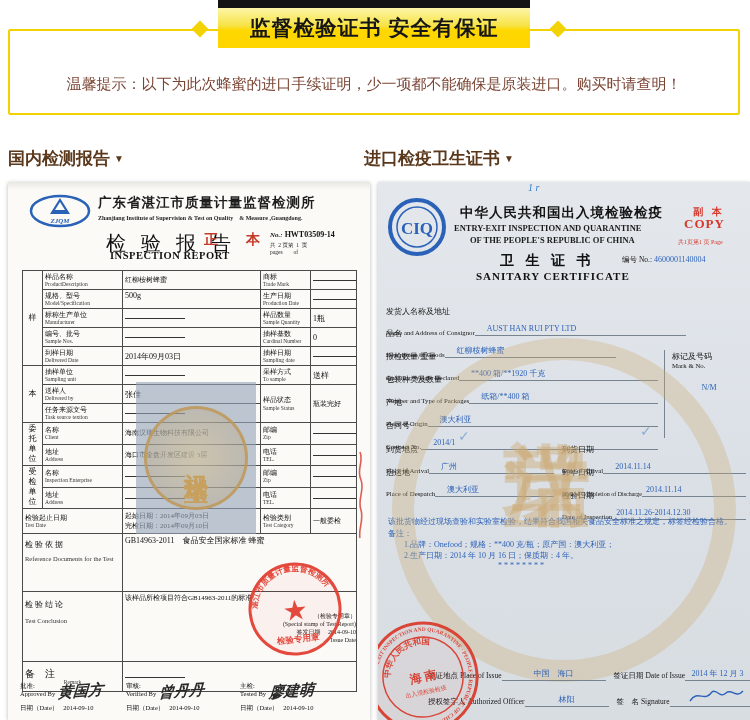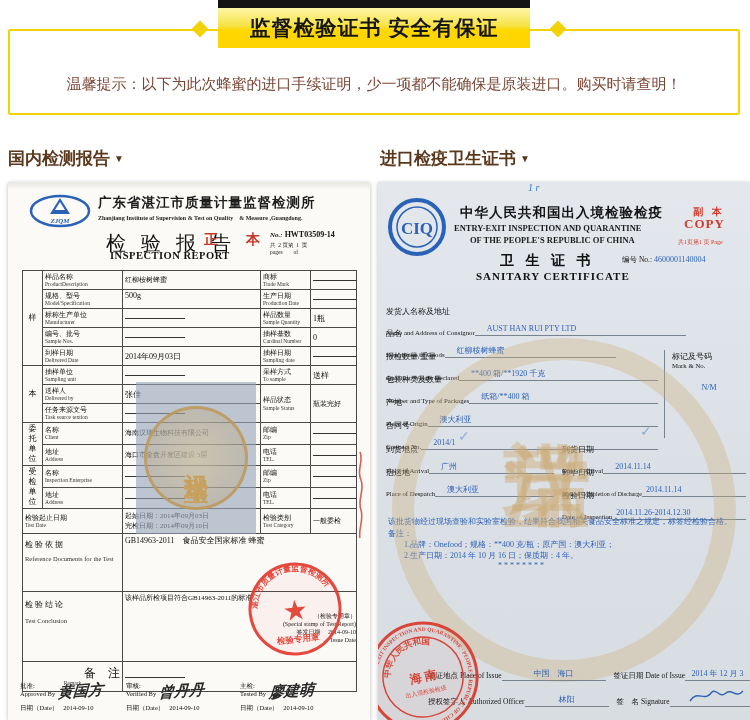--- a/index.html
+++ b/index.html
@@ -15,21 +15,21 @@
   .banner .bar { height:8px; background:#141414; }
   .banner .gold { height:40px; background:linear-gradient(180deg,#fdf6a8 0%,#f7e244 45%,#ffd800 55%,#ffd400 100%);
                   text-align:center; font-size:21px; font-weight:bold; color:#161616;
                   line-height:40px; letter-spacing:1px; }
   .diamond { position:absolute; top:23px; width:12px; height:12px; background:#f2d200;
              transform:rotate(45deg); z-index:4; }
   .d-left { left:194px; } .d-right { left:552px; }
 
   
   .sectitle { position:absolute; top:147px; font-size:17px; font-weight:bold; color:#5a381c; }
-  .sec-l { left:8px; } .sec-r { left:380px; }
+  .sec-l { left:8px; } .sec-r { left:364px; }
   .tri { font-size:10px; margin-left:4px; vertical-align:2px; }
 
   
   .doc { position:absolute; top:182px; height:538px; overflow:hidden;
          box-shadow:0 1px 4px rgba(0,0,0,.28); font-family:"Liberation Serif", serif; }
   .doc-l { left:8px; width:362px; background:linear-gradient(180deg,#e9e7e2 0,#fbfaf7 8px,#fbfaf7 100%); }
   .zlogo { position:absolute; left:20px; top:10px; }
   .org-cn { position:absolute; left:90px; top:12px; font-size:13.5px; font-weight:bold; color:#1d1d1d; letter-spacing:1px; white-space:nowrap; }
   .org-en { position:absolute; left:90px; top:32px; font-size:6px; font-weight:bold; color:#222; white-space:nowrap; }
   .rep-title { position:absolute; left:98px; top:48px; font-size:20px; font-weight:normal; letter-spacing:5px; color:#111; white-space:nowrap; }
@@ -314,21 +314,21 @@
     </tr>
     <tr style="height:70px">
       <td colspan="2" class="vtop" style="padding-top:8px">
             <span class="cn" style="font-size:8px">检 验 结 论</span>
             <span class="en" style="font-size:6.5px;margin-top:8px">Test Conclusion</span>
           </td>
       <td colspan="3" class="val vtop"><span class="sm">该样品所检项目符合GB14963-2011的标准。</span></td>
     </tr>
     <tr style="height:30px">
       <td colspan="2">
-            <span class="cn" style="font-size:12px;text-align:right">备　注</span>
+            <span class="cn" style="font-size:10px;text-align:left">备　注</span>
             <span class="en" style="text-align:center">Remark</span>
           </td>
       <td colspan="3" class="val"><span class="dash w60"></span></td>
     </tr>
   </tbody>
     </table>
 
   <div class="wmark">
     <div class="ring">
         <span class="wtxt">汉瑞堂</span>

